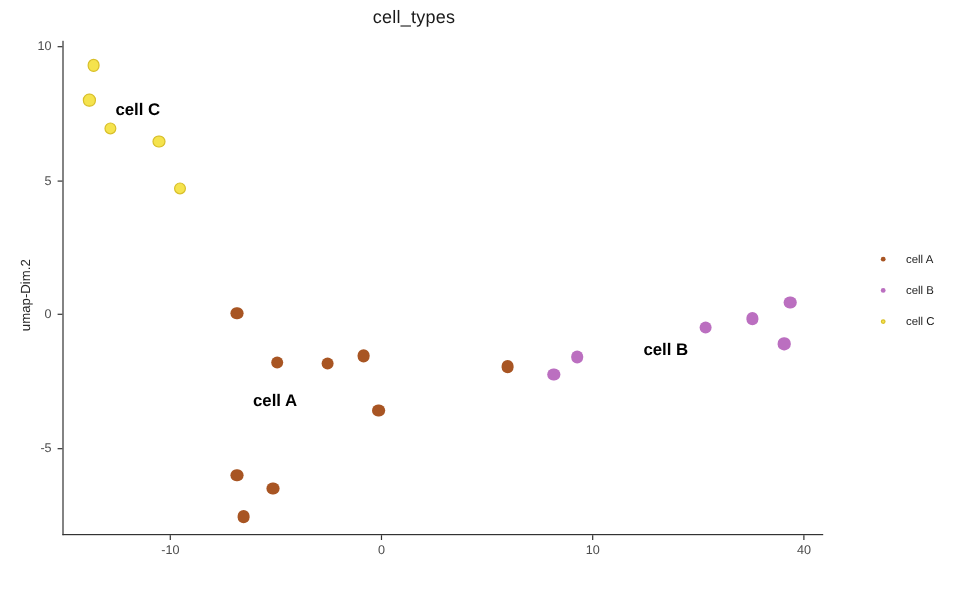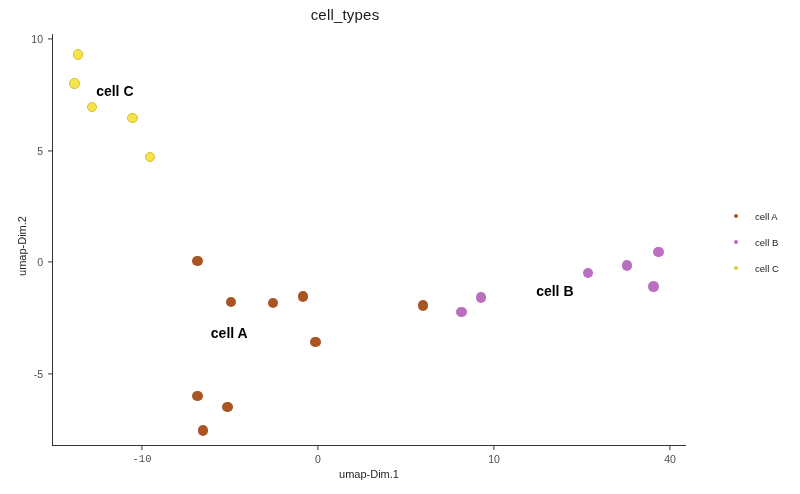--- a/index.html
+++ b/index.html
@@ -142,31 +142,30 @@
 
   <div id="axis-layer">
       <div class="ytick-label" style="top: 39px; right: 757px;">10</div>
       <div class="ytick-mark" style="top: 39px; left: 48px;"></div>
       <div class="ytick-label" style="top: 150.5px; right: 757px;">5</div>
       <div class="ytick-mark" style="top: 150.5px; left: 48px;"></div>
       <div class="ytick-label" style="top: 262px; right: 757px;">0</div>
       <div class="ytick-mark" style="top: 262px; left: 48px;"></div>
       <div class="ytick-label" style="top: 373.5px; right: 757px;">-5</div>
       <div class="ytick-mark" style="top: 373.5px; left: 48px;"></div>
-      <div class="xtick-label" style="left: 142px; top: 453px; font-family: Liberation Mono, monospace;">-10</div>
+      <div class="xtick-label" style="left: 142px; top: 453px;">-10</div>
       <div class="xtick-mark" style="left: 142px; top: 446px;"></div>
       <div class="xtick-label" style="left: 318px; top: 453px;">0</div>
       <div class="xtick-mark" style="left: 318px; top: 446px;"></div>
       <div class="xtick-label" style="left: 494px; top: 453px;">10</div>
       <div class="xtick-mark" style="left: 494px; top: 446px;"></div>
       <div class="xtick-label" style="left: 670px; top: 453px;">40</div>
       <div class="xtick-mark" style="left: 670px; top: 446px;"></div>
     </div>
 
-  <div class="axis-title-x">umap-Dim.1</div>
   <div class="axis-title-y">umap-Dim.2</div>
 
   <div class="legend" id="legend">
       <div class="legend-row" style="top: 0px;">
         <span class="legend-key">
           <span class="legend-dot" style="background: rgb(168, 85, 35); border: none;"></span>
         </span>
         <span class="legend-label">cell A</span>
       </div>
       <div class="legend-row" style="top: 26px;">

